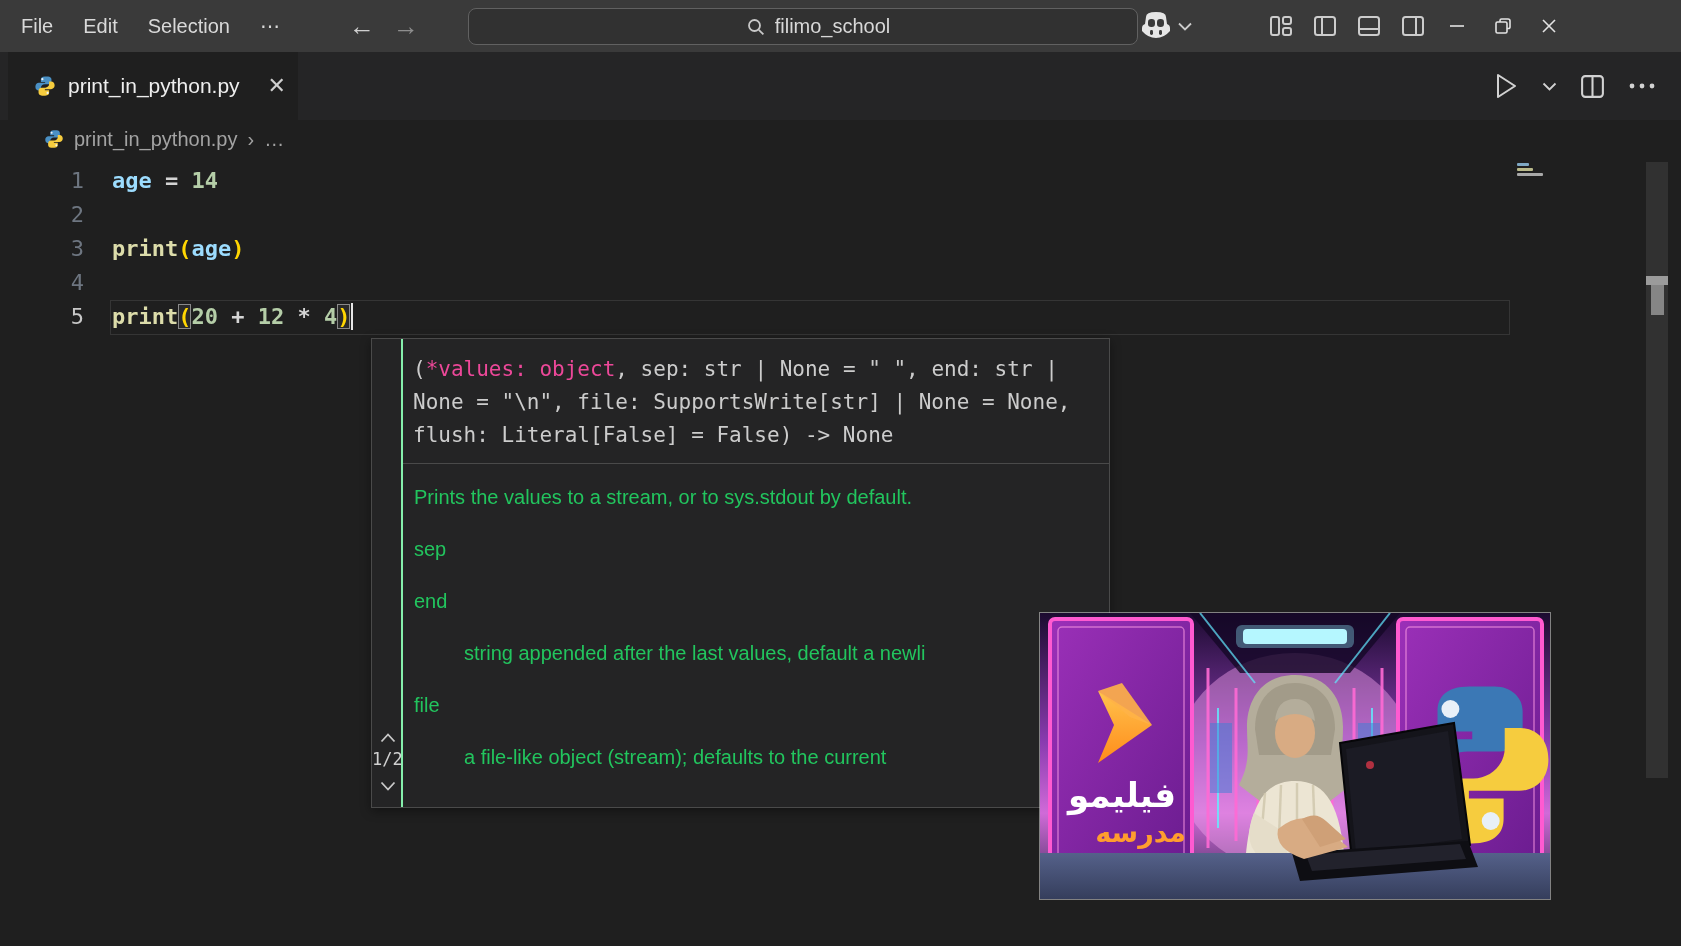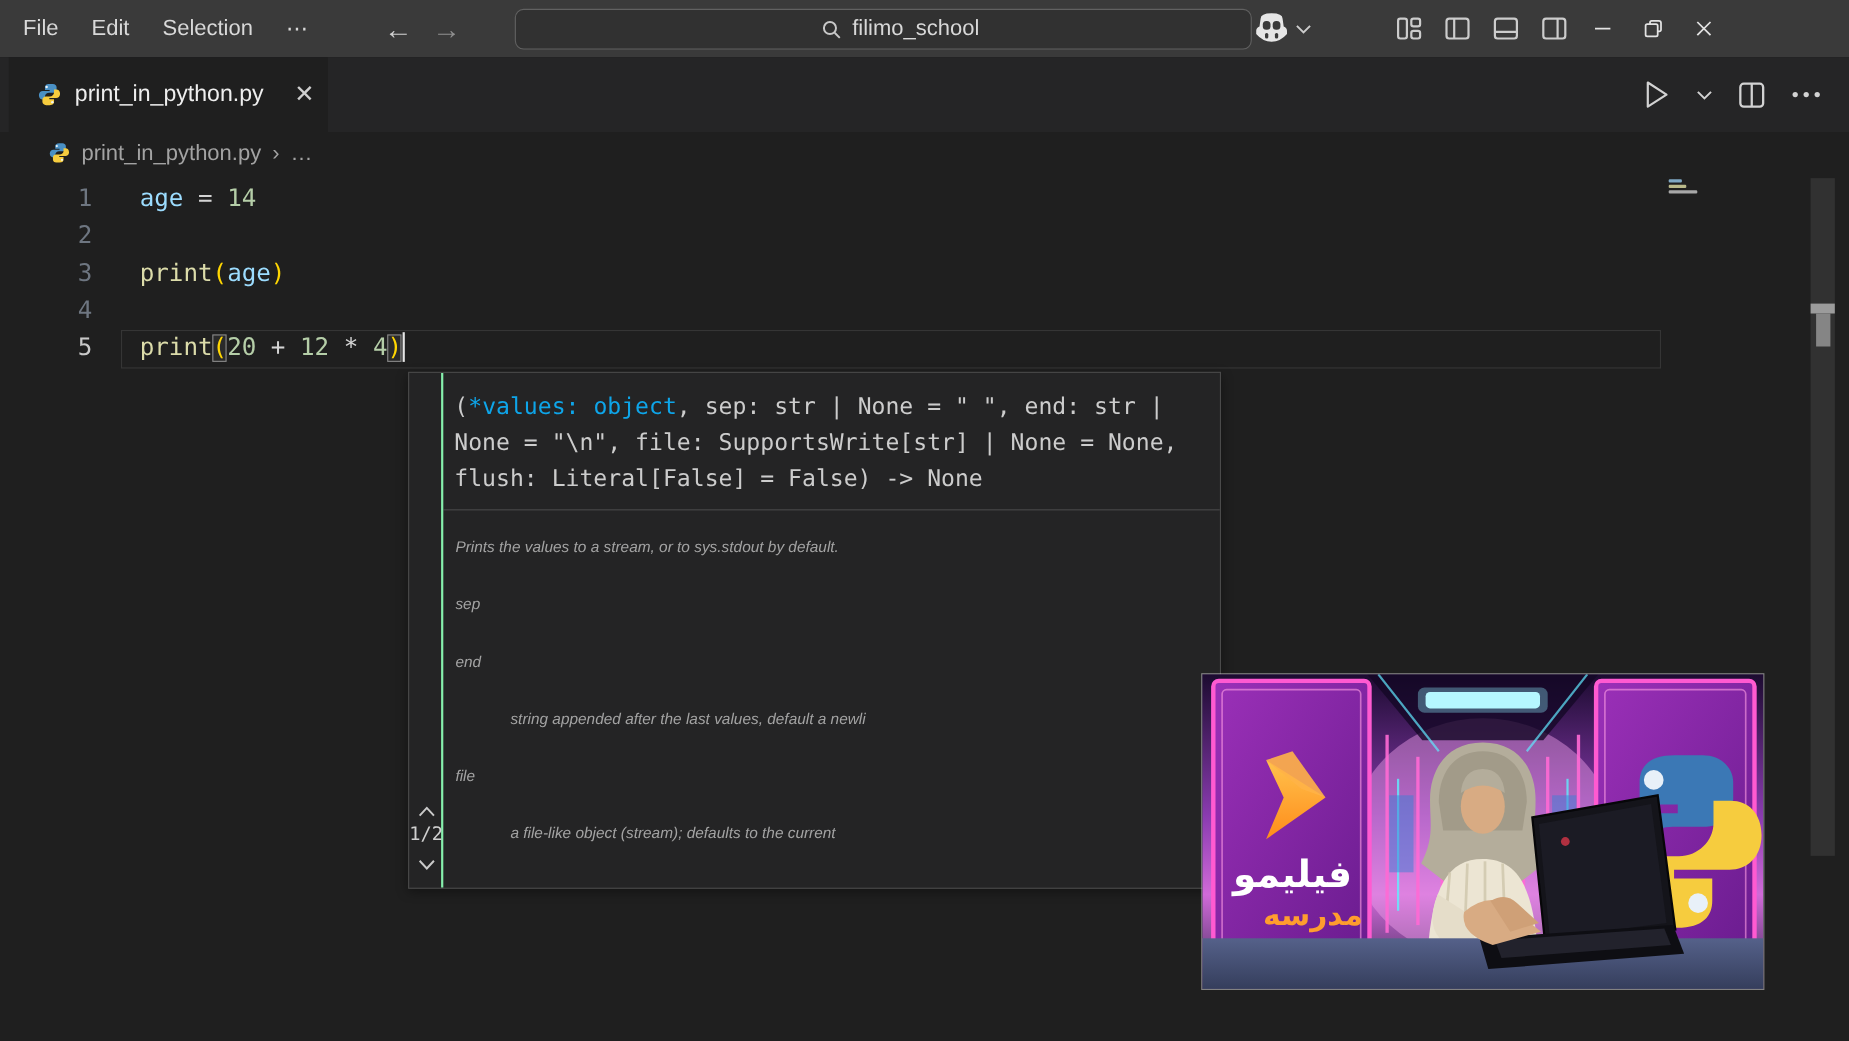--- a/index.html
+++ b/index.html
@@ -36,53 +36,53 @@
   
   .breadcrumb{ position:absolute; left:0; top:120px; width:1681px; height:38px; display:flex; align-items:center;
                padding-left:44px; gap:10px; font-size:20px; color:#a3a3a3; }
 
   
   .editor{ position:absolute; left:0; top:158px; width:1681px; height:788px; }
   .code{ position:absolute; left:0; top:6px; font-family:"DejaVu Sans Mono", monospace; font-size:22px; }
   .code-row{ position:relative; height:34px; line-height:34px; white-space:pre; }
   .gutter{ display:inline-block; width:84px; text-align:right; color:#6e7681; }
   .gutter.active{ color:#c8c8c8; }
-  .code-text{ position:absolute; left:127px; top:0; }
+  .code-text{ position:absolute; left:112px; top:0;font-weight:bold; }
   .tk-var{ color:#9cdcfe; } .tk-num{ color:#b5cea8; } .tk-op{ color:#d4d4d4; }
   .tk-fn{ color:#dcdcaa; } .tk-br{ color:#ffd602; }
   .tk-boxed{ outline:1px solid #8a8a8a; outline-offset:-1px; background:rgba(120,120,120,.12); }
   .cursor-caret{ display:inline-block; width:2px; height:27px; background:#e6e6e6; vertical-align:-6px; margin-left:1px; }
   .current-line{ position:absolute; left:110px; top:142px; width:1400px; height:35px;
                  border:1px solid rgba(255,255,255,.10); }
 
   
   .hints{ position:absolute; left:371px; top:180px; width:739px; height:470px; background:#242425;
           border:1px solid #4a4a4a; box-shadow:0 3px 10px rgba(0,0,0,.4); overflow:hidden; display:flex; }
   .hints-pager{ position:relative; width:31px; border-right:2px solid #86efac; flex:none; }
   .pager-up{ position:absolute; left:4px; top:390px; width:24px; height:18px; display:flex; align-items:center; justify-content:center; color:#c9c9c9; }
   .pager-label{ position:absolute; left:0; top:410px; width:30px; text-align:center; font-family:"DejaVu Sans Mono", monospace;
                 font-size:17px; color:#d0d0d0; }
   .pager-down{ position:absolute; left:4px; top:438px; width:24px; height:18px; display:flex; align-items:center; justify-content:center; color:#c9c9c9; }
   .hints-body{ flex:1; overflow:hidden; }
   .sig{ padding:14px 8px 11px 10px; font-family:"DejaVu Sans Mono", monospace; font-size:21px; line-height:33px;
         color:#cccccc; border-bottom:1px solid #4a4a4a; white-space:pre; }
-  .sig .active-param{ color:#0ea5e9;text-align:right; }
-  .docs{ padding:20px 6px 0 11px; font-size:14px; line-height:26px; color:#a3a3a3;font-style:italic; }
+  .sig .active-param{ color:#ec4899;text-align:right; }
+  .docs{ padding:20px 6px 0 11px; font-size:20px; line-height:26px; color:#22c55e; }
   .doc-line{ margin-bottom:26px; white-space:nowrap; }
   .doc-line.indent{ padding-left:50px; }
 
   
   .minimap{ position:absolute; left:1517px; top:5px; }
   .mm-line{ height:3px; margin-bottom:2px; border-radius:1px; }
   .scroll-thumb{ position:absolute; left:1646px; top:4px; width:22px; height:616px; background:rgba(125,125,125,.20); }
   .scroll-marker-top{ position:absolute; left:1646px; top:118px; width:22px; height:9px; background:#9b9b9b; }
   .scroll-marker-stem{ position:absolute; left:1651px; top:127px; width:13px; height:30px; background:#858585; }
 
   
-  .video{ position:absolute; left:1093px; top:455px; width:510px; height:286px; z-index:60;
+  .video{ position:absolute; left:1040px; top:455px; width:510px; height:286px; z-index:60;
           outline:1px solid rgba(230,230,230,.5); background:#2a1040; }
   .video svg{ display:block; }
 
   .icon-svg{ display:block; }
 </style>
 </head>
 <body>
 
 <div class="stage">
 

